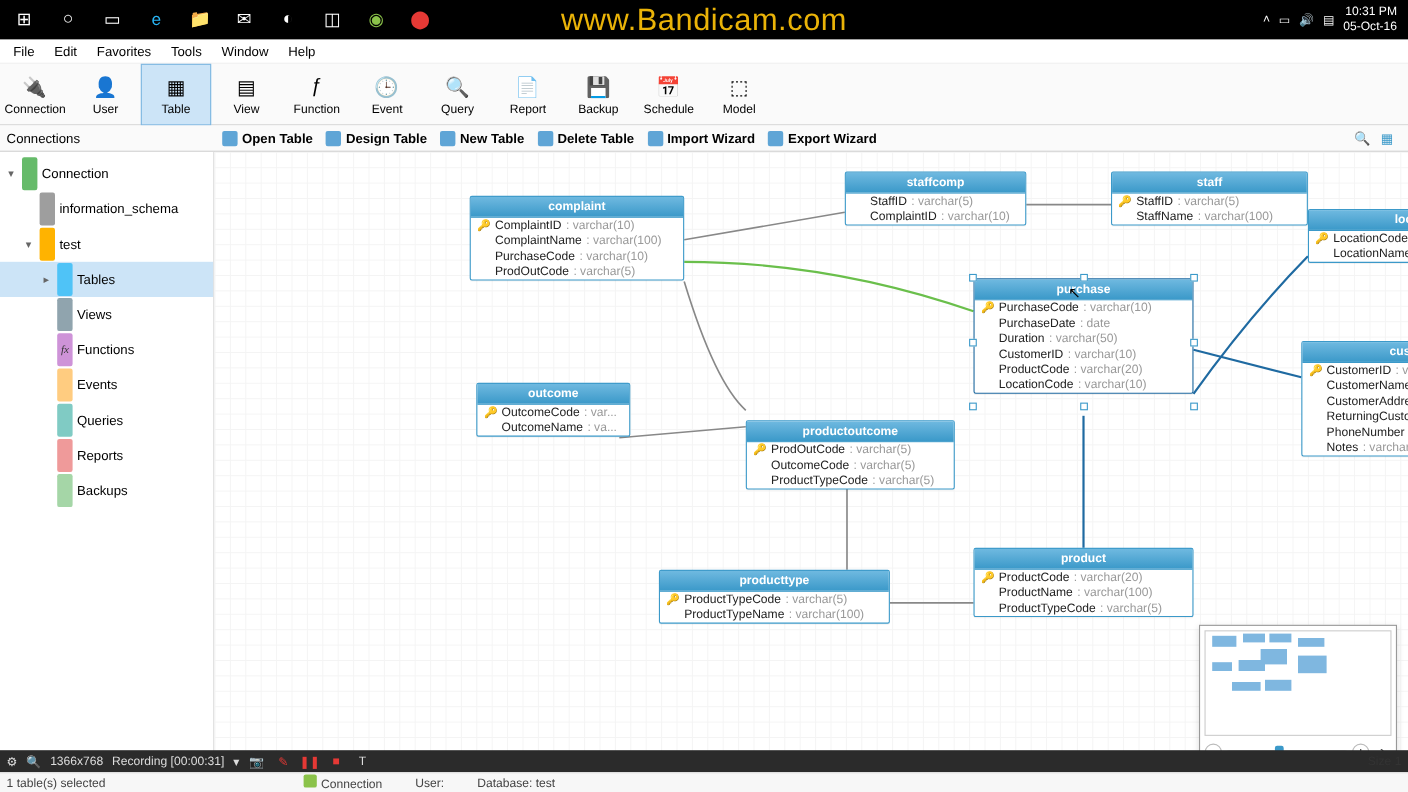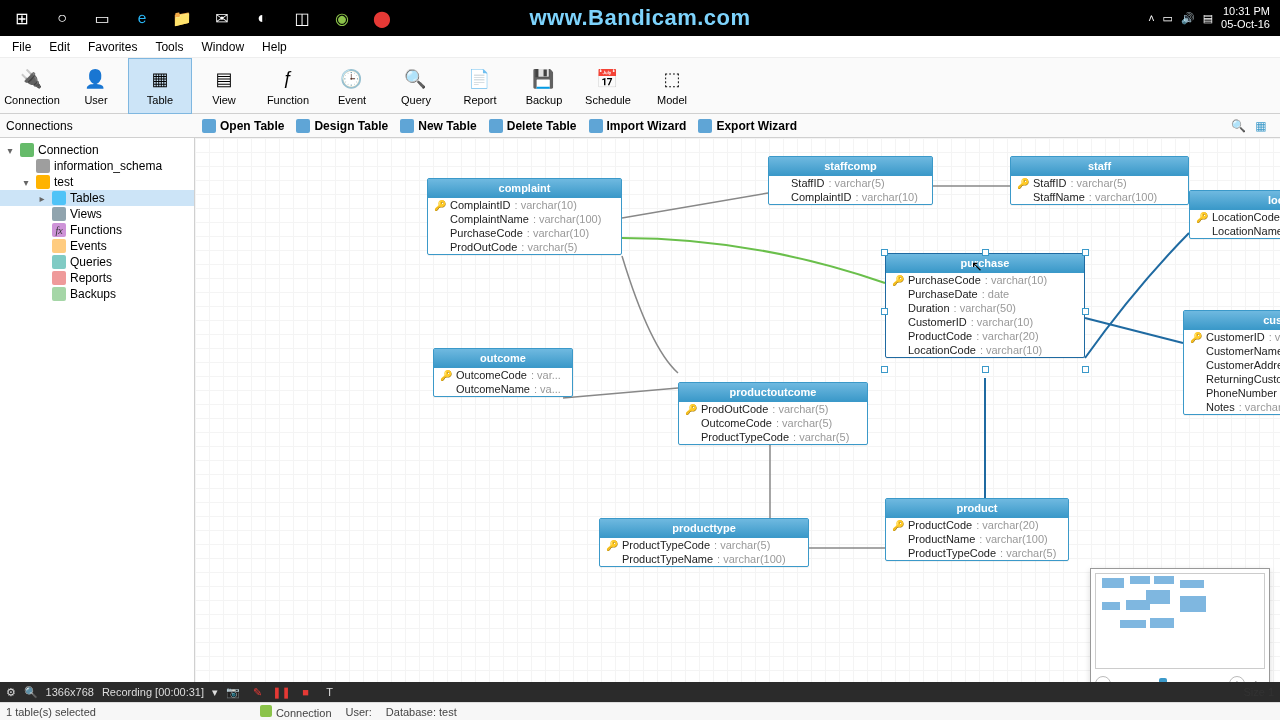--- a/index.html
+++ b/index.html
@@ -2,21 +2,21 @@
 <html><head>
 <meta charset="utf-8">
 <style>
 * { box-sizing: border-box; margin: 0; padding: 0; font-family: "Segoe UI", Tahoma, sans-serif; }
 body { width: 1280px; height: 720px; overflow: hidden; background: #fff; position: relative; }
 
 
 .taskbar { position: absolute; top: 0; left: 0; right: 0; height: 36px; background: #000; display: flex; align-items: center; color: #fff; font-size: 11px; }
 .taskbar .tb-left { display: flex; gap: 4px; padding-left: 4px; }
 .taskbar .tb-icon { width: 36px; height: 36px; display: flex; align-items: center; justify-content: center; font-size: 16px; }
-.taskbar .watermark { position: absolute; left: 50%; transform: translateX(-50%); color: #7dd3fc; font-size: 22px; font-weight: 700; letter-spacing: .5px; }
+.taskbar .watermark { position: absolute; left: 50%; transform: translateX(-50%); color: #eab308; font-size: 28px; font-weight: 400; letter-spacing: .5px; }
 .taskbar .tb-right { margin-left: auto; display: flex; align-items: center; gap: 8px; padding-right: 10px; }
 .taskbar .clock { text-align: right; line-height: 1.2; }
 
 
 .app { position: absolute; top: 36px; left: 0; right: 0; bottom: 0; display: flex; flex-direction: column; background: #fff; }
 .titlebar { height: 22px; background: #fff; border-bottom: 1px solid #e5e5e5; display: flex; align-items: center; padding: 0 6px; font-size: 12px; }
 .titlebar .ti-icon { width: 14px; height: 14px; background: #8bc34a; border-radius: 3px; margin-right: 6px; }
 .titlebar .win-btns { margin-left: auto; display: flex; }
 .titlebar .win-btn { width: 40px; height: 22px; display: flex; align-items: center; justify-content: center; font-size: 12px; color: #555; }
 
@@ -37,21 +37,21 @@
 .subbar .spacer { flex: 1; }
 .subbar .search-ic { width: 18px; height: 18px; display: flex; align-items: center; justify-content: center; color: #666; margin-right:4px;}
 
 .body { flex: 1; display: flex; overflow: hidden; }
 
 
 .tree { width: 195px; border-right: 1px solid #d0d0d0; font-size: 12px; padding: 4px 0; background: #fff; overflow: auto; }
 .tree .node { display: flex; align-items: center; gap: 4px; padding: 1px 4px; white-space: nowrap; }
 .tree .node.selected { background: #cce4f7; }
 .tree .exp { width: 12px; text-align: center; color: #666; font-size: 10px; }
-.tree .tico { width: 14px; height: 14px; display: inline-flex; align-items: center; justify-content: center; border-radius: 2px; font-size: 10px; }
+.tree .tico { width: 14px; height: 30px; display: inline-flex; align-items: center; justify-content: center; border-radius: 2px; font-size: 10px; }
 .ic-conn { background: #66bb6a; }
 .ic-db { background: #9e9e9e; }
 .ic-db2 { background: #ffb300; }
 .ic-tbl { background: #4fc3f7; }
 .ic-view { background: #90a4ae; }
 .ic-fn { background: #ce93d8; color:#333; font-style:italic; font-family:serif; }
 .ic-ev { background: #ffcc80; }
 .ic-q { background: #80cbc4; }
 .ic-rep { background: #ef9a9a; }
 .ic-bk { background: #a5d6a7; }
@@ -87,21 +87,21 @@
 .minimap .mm-thumb { position:absolute; width:8px; height:12px; top:-4px; left:40%; background:#3b99c9; border-radius:2px;}
 .minimap .mm-arrow { width:16px; text-align:center; color:#555;}
 
 
 .recorder { position:absolute; left:0; right:0; bottom:18px; height:20px; background:#2b2b2b; color:#ddd; font-size:11px; display:flex; align-items:center; padding:0 6px; gap:8px;}
 .recorder .rec-btn { width:16px; height:16px; display:flex; align-items:center; justify-content:center; }
 .recorder .rec-red { color:#e53935;}
 .sizer { position:absolute; right:6px; bottom:18px; height:20px; display:flex; align-items:center; font-size:11px; color:#333; background:transparent;}
 
 
-.status { position:absolute; left:0; right:0; bottom:0; height:18px; background:#f7f7f7; border-top:1px solid #ddd; font-size:11px; display:flex; align-items:center; padding:0 6px; gap:14px; color:#444;}
+.status { position:absolute; left:0; right:0; bottom:0; height:18px; background:#f7f7f7; border-top:1px solid #ddd; font-size:11px; display:flex; align-items:center; padding:0 6px; gap:30px; color:#444;}
 .status .sconn-ic { width:12px; height:12px; background:#8bc34a; border-radius:2px; display:inline-block; margin-right:4px;}
 </style>
 </head>
 <body>
 
 <div class="taskbar">
   <div class="tb-left">
     <div class="tb-icon">⊞</div>
     <div class="tb-icon">○</div>
     <div class="tb-icon">▭</div>
@@ -452,21 +452,21 @@
               <span class="key">🔑</span>
               <span class="col">ProductTypeCode</span>
               <span class="typ"> : varchar(5)</span>
             </div>
             <div class="erow">
               <span class="key"></span>
               <span class="col">ProductTypeName</span>
               <span class="typ"> : varchar(100)</span>
             </div>
           </div>
-          <div class="entity" style="left: 690px; top: 360px; width: 184px;">
+          <div class="entity" style="left: 690px; top: 360px; width: 200px;">
             <div class="ehead">product</div>
             <div class="erow">
               <span class="key">🔑</span>
               <span class="col">ProductCode</span>
               <span class="typ"> : varchar(20)</span>
             </div>
             <div class="erow">
               <span class="key"></span>
               <span class="col">ProductName</span>
               <span class="typ"> : varchar(100)</span>

